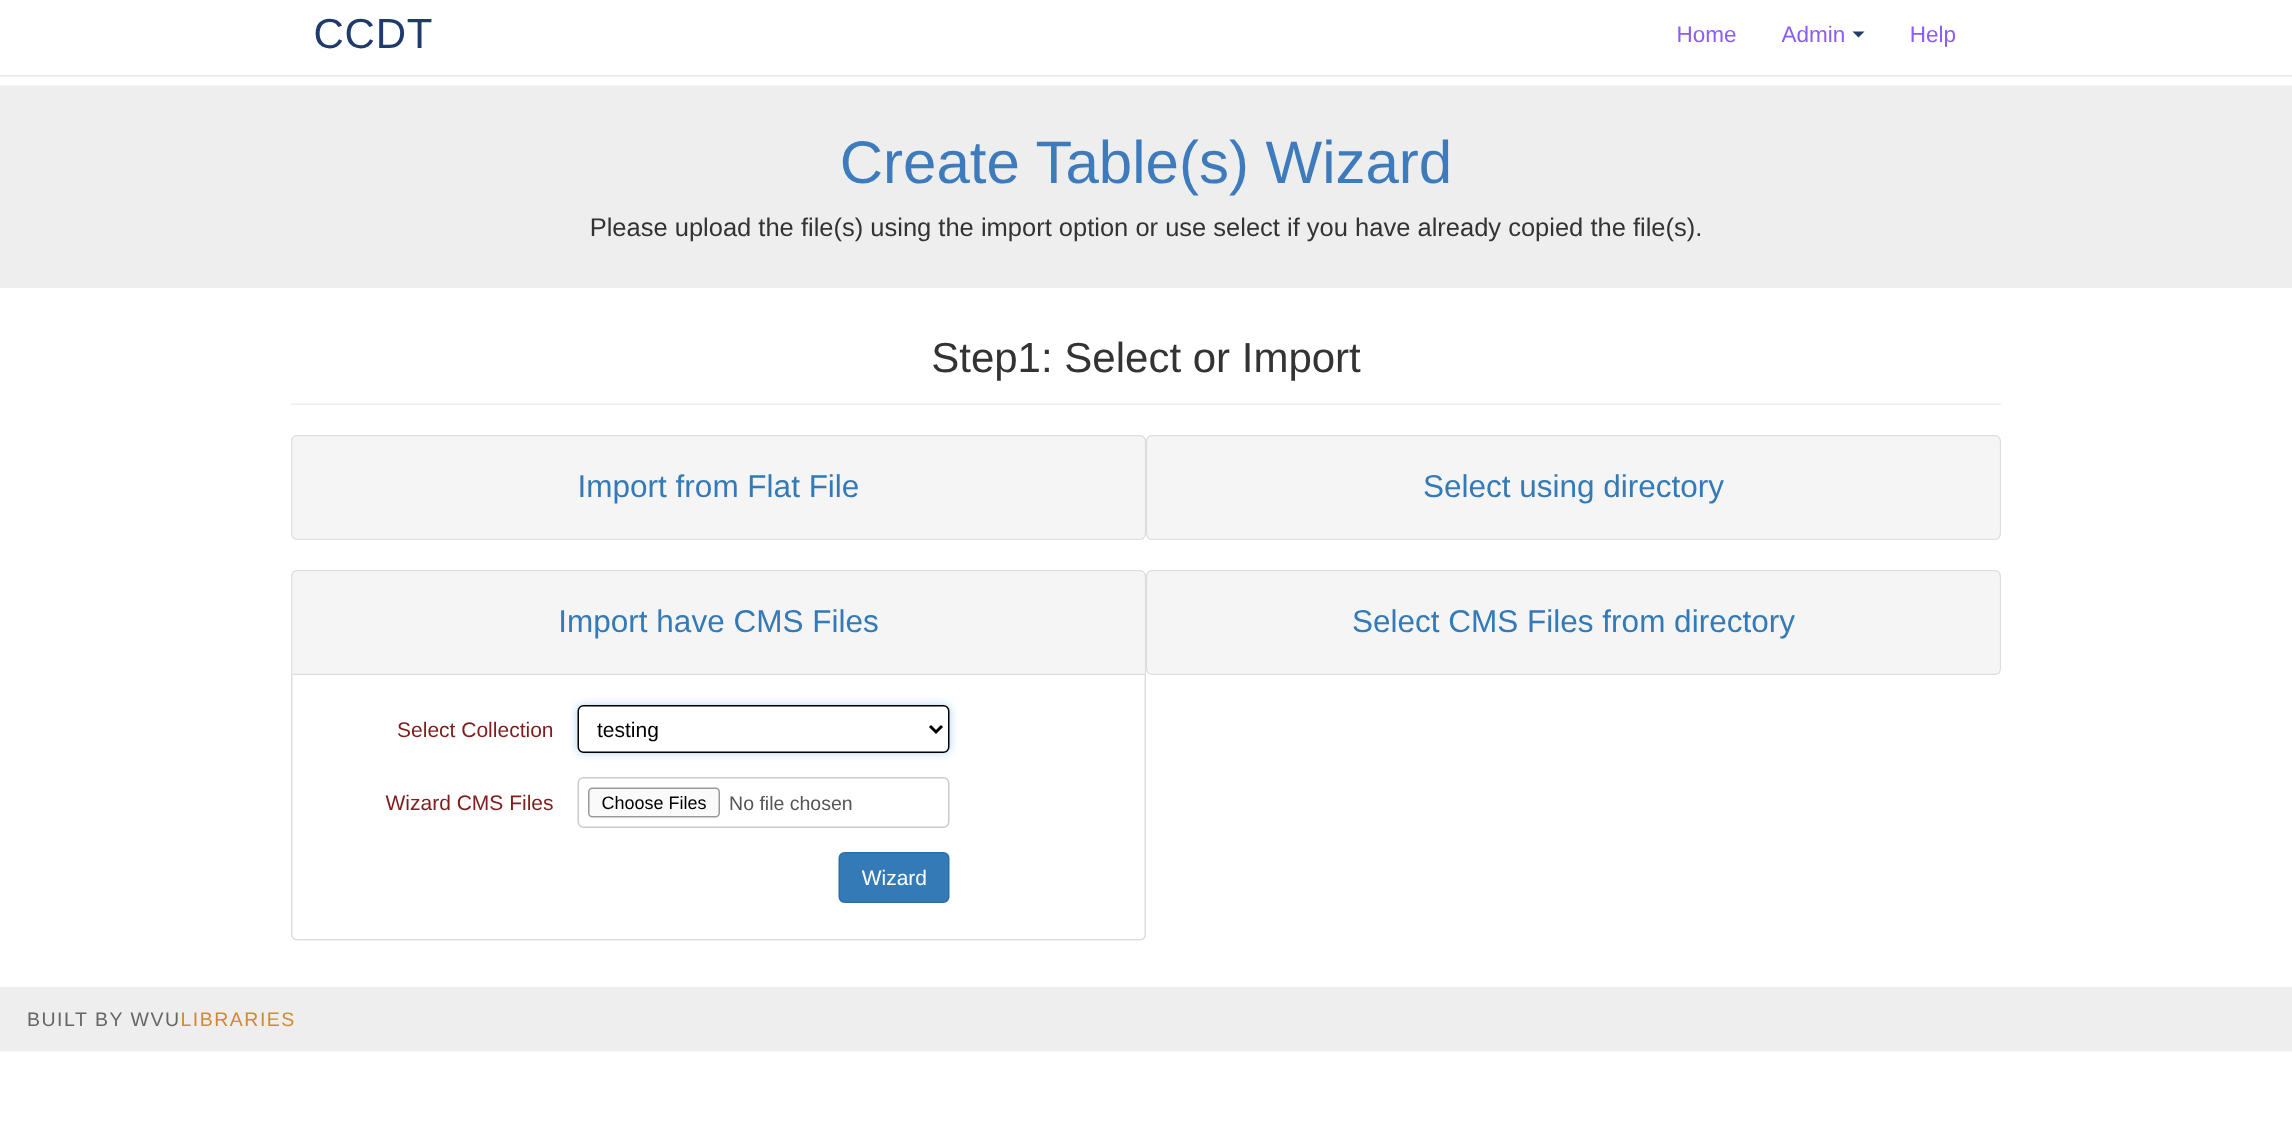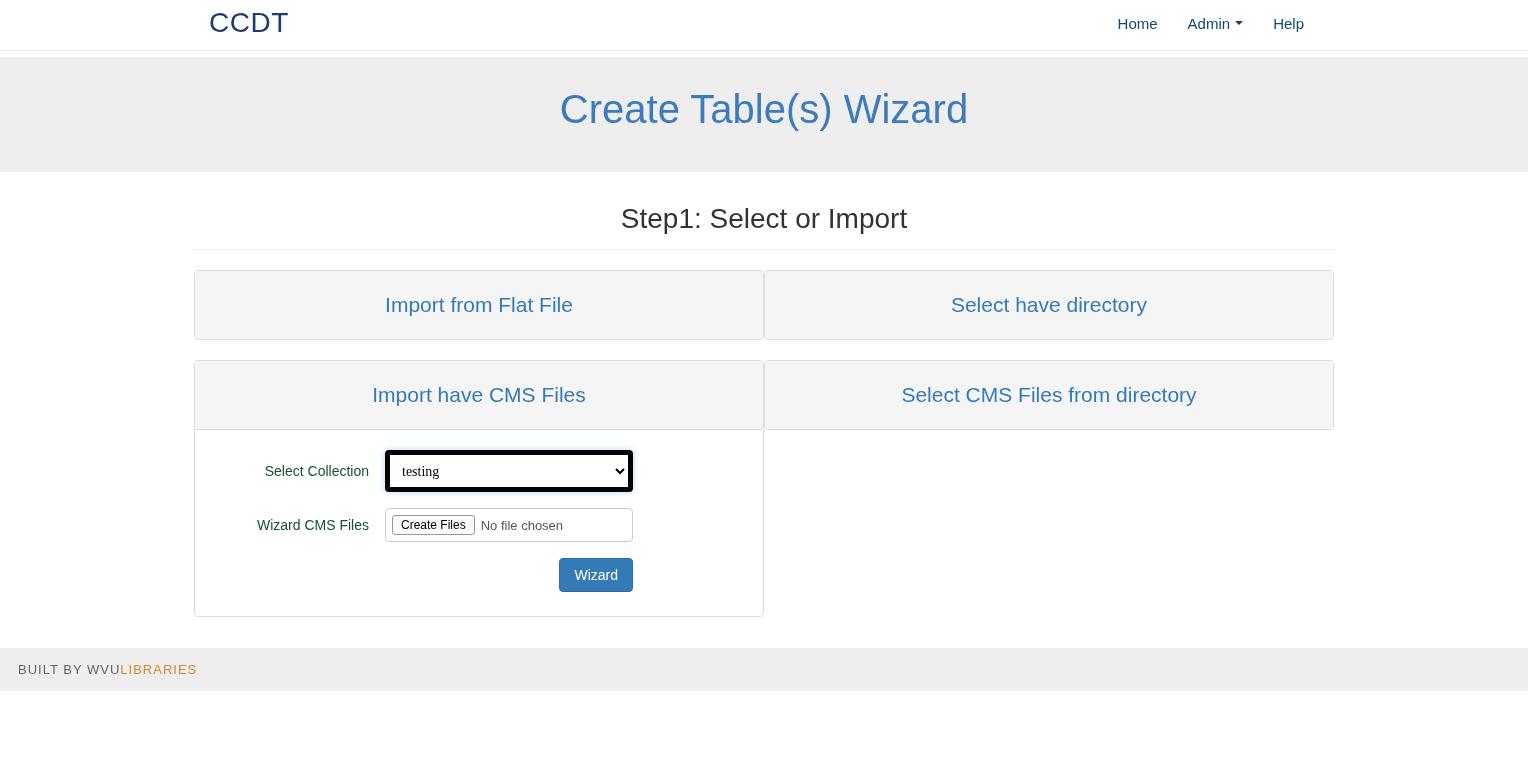--- a/index.html
+++ b/index.html
@@ -34,21 +34,21 @@
     letter-spacing: 0.5px;
     text-decoration: none;
     padding: 6px 0;
     cursor: pointer;
   }
   .nav {
     display: flex;
     gap: 0;
   }
   .nav a {
-    color: #0c4a6e;
+    color: #8b5cf6;
     text-decoration: none;
     padding: 6px 15px;
     font-size: 15px;
     display: flex;
     align-items: center;
     gap: 5px;
     cursor: pointer;
   }
   .caret {
     display: inline-block;
@@ -118,34 +118,33 @@
   .form-row {
     display: flex;
     align-items: center;
     margin-bottom: 16px;
   }
   .form-label {
     width: 170px;
     text-align: right;
     padding-right: 16px;
     font-size: 14px;
-    color: #14532d;
+    color: #7f1d1d;
   }
   .form-control-wrap { flex: 1; max-width: 248px; }
   select.form-control {
     width: 100%;
-    height: 42px;
+    height: 32px;
     padding: 4px 8px;
-    border: 5px solid #000000;
+    border: 1px solid #000000;
     border-radius: 4px;
     box-shadow: 0 0 6px rgba(102,175,233,0.5);
     background: #fff;
     font-size: 14px;
     outline: none;
-    font-family: Liberation Serif, serif;
   }
   .file-box {
     width: 100%;
     height: 34px;
     border: 1px solid #ccc;
     border-radius: 4px;
     display: flex;
     align-items: center;
     padding: 4px 6px;
     gap: 6px;
@@ -201,20 +200,21 @@
         <span>Admin</span>
         <span class="caret"></span>
       </a>
       <a>Help</a>
     </nav>
   </div>
 </div>
 
 <div class="jumbo">
   <h1>Create Table(s) Wizard</h1>
+  <p>Please upload the file(s) using the import option or use select if you have already copied the file(s).</p>
 </div>
 
 <div class="container content">
   <h2 class="step-title">Step1: Select or Import</h2>
   <hr>
 
   <div class="row">
     <div class="col">
 
       <div class="panel collapsed">
@@ -231,39 +231,39 @@
               <select class="form-control">
                 <option>testing</option>
               </select>
             </div>
           </div>
 
           <div class="form-row">
             <div class="form-label">Wizard CMS Files</div>
             <div class="form-control-wrap">
               <div class="file-box">
-                <button type="button" class="choose-btn">Create Files</button>
+                <button type="button" class="choose-btn">Choose Files</button>
                 <span>No file chosen</span>
               </div>
             </div>
           </div>
 
           <div class="btn-row">
             <button type="button" class="btn-primary">Wizard</button>
           </div>
 
         </div>
       </div>
 
     </div>
 
     <div class="col">
 
       <div class="panel collapsed">
-        <div class="panel-head">Select have directory</div>
+        <div class="panel-head">Select using directory</div>
       </div>
 
       <div class="panel collapsed">
         <div class="panel-head">Select CMS Files from directory</div>
       </div>
 
     </div>
   </div>
 </div>
 

